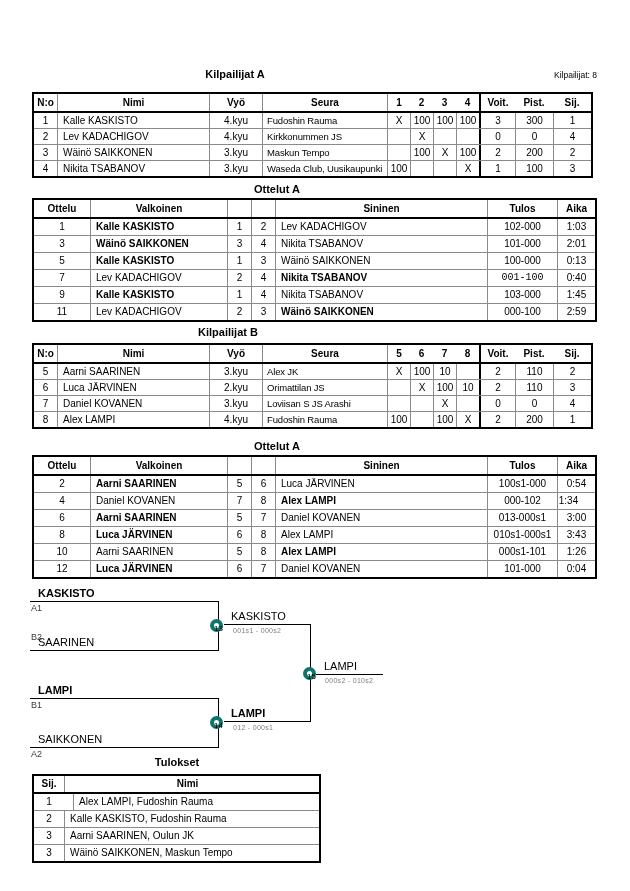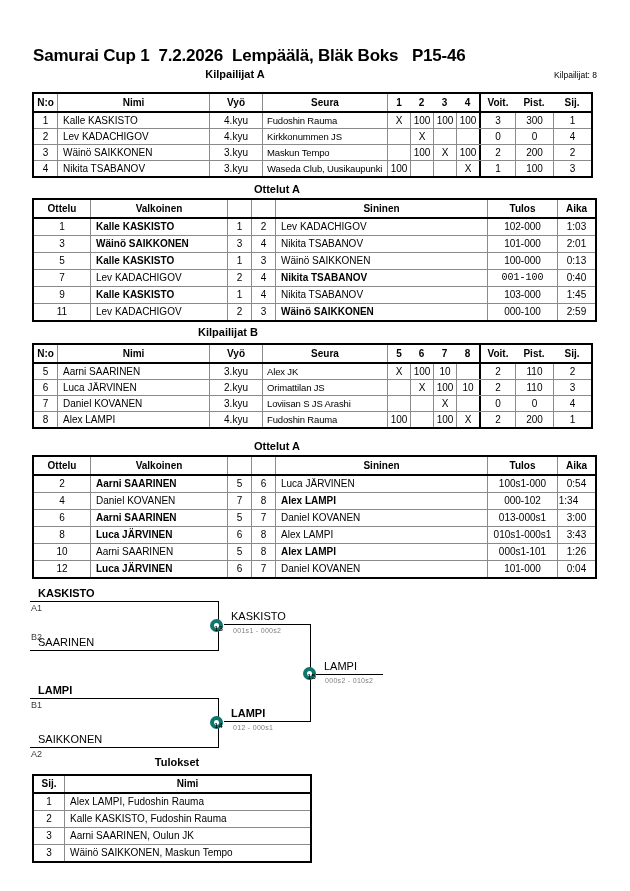--- a/index.html
+++ b/index.html
@@ -39,21 +39,20 @@
   .bscore{position:absolute;font-size:7px;color:#808080;letter-spacing:0.3px;white-space:nowrap;}
   .bcircle{position:absolute;width:13px;height:13px;border:4px solid #0f766e;border-radius:50%;
            background:#fff;box-sizing:border-box;font-size:8px;line-height:11px;
            text-align:center;z-index:2;}
 </style>
 </head>
 <body>
 
 <div id="page">
 
-  <div class="title">Samurai Cup 1  7.2.2026  Lempäälä, Bläk Boks   P15-46</div>
   <div class="plabel">Kilpailijat: 8</div>
 
   <div class="heading" style="left:235px;top:68px">Kilpailijat A</div>
   <div class="tbl rh15" id="pool-a" style="left:32px;top:92px">
       <div class="tr head">
         <div class="td " style="width: 23px;">N:o</div>
         <div class="td " style="width: 152px;">Nimi</div>
         <div class="td " style="width: 53px;">Vyö</div>
         <div class="td " style="width: 125px;">Seura</div>
         <div class="td " style="width: 23px;">1</div>
@@ -359,21 +358,21 @@
   </div>
 
   <div class="heading" style="left:177px;top:756px">Tulokset</div>
   <div class="tbl rh16 res" id="results" style="left:32px;top:774px">
       <div class="tr head">
         <div class="td " style="width: 30px;">Sij.</div>
         <div class="td " style="width: 246px;">Nimi</div>
       </div>
       <div class="tr body">
         <div class="td c" style="width: 30px;">1</div>
-        <div class="td l" style="width: 246px;">Alex LAMPI, Fudoshin Rauma</div>
+        <div class="td l" style="width: 246px; margin-left: 9px;">Alex LAMPI, Fudoshin Rauma</div>
       </div>
       <div class="tr body">
         <div class="td c" style="width: 30px;">2</div>
         <div class="td l" style="width: 246px;">Kalle KASKISTO, Fudoshin Rauma</div>
       </div>
       <div class="tr body">
         <div class="td c" style="width: 30px;">3</div>
         <div class="td l" style="width: 246px;">Aarni SAARINEN, Oulun JK</div>
       </div>
       <div class="tr body">

